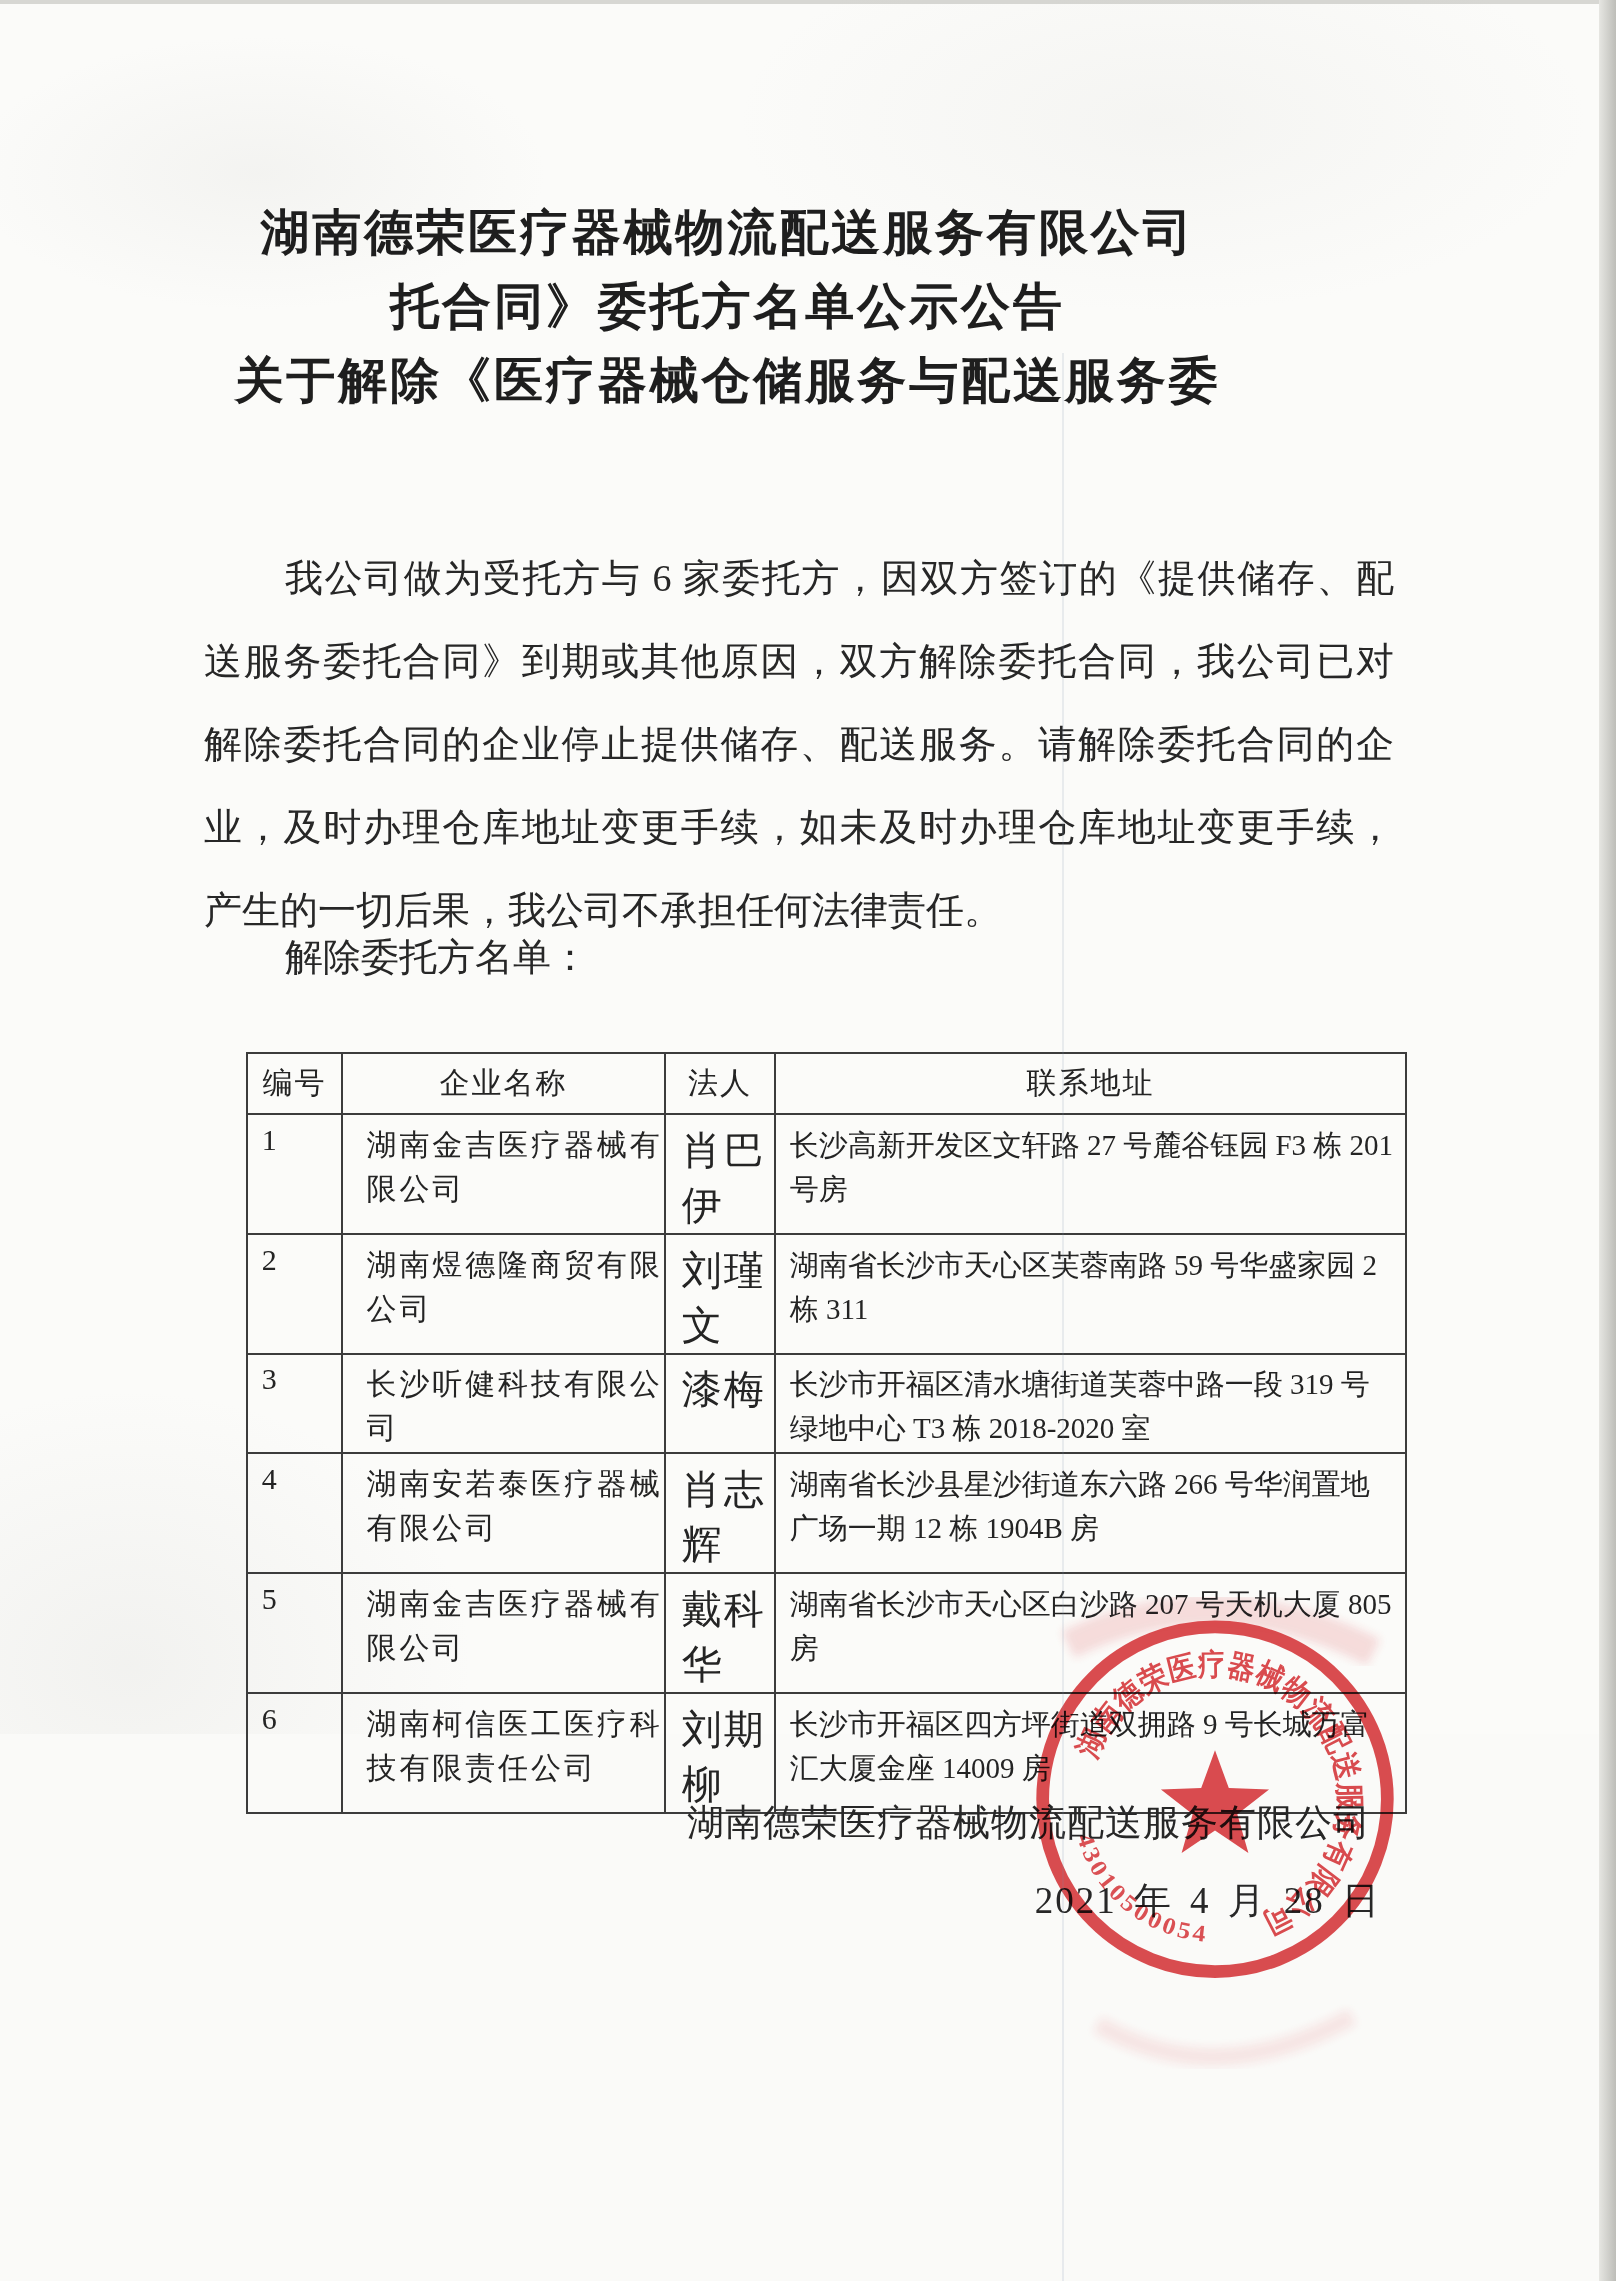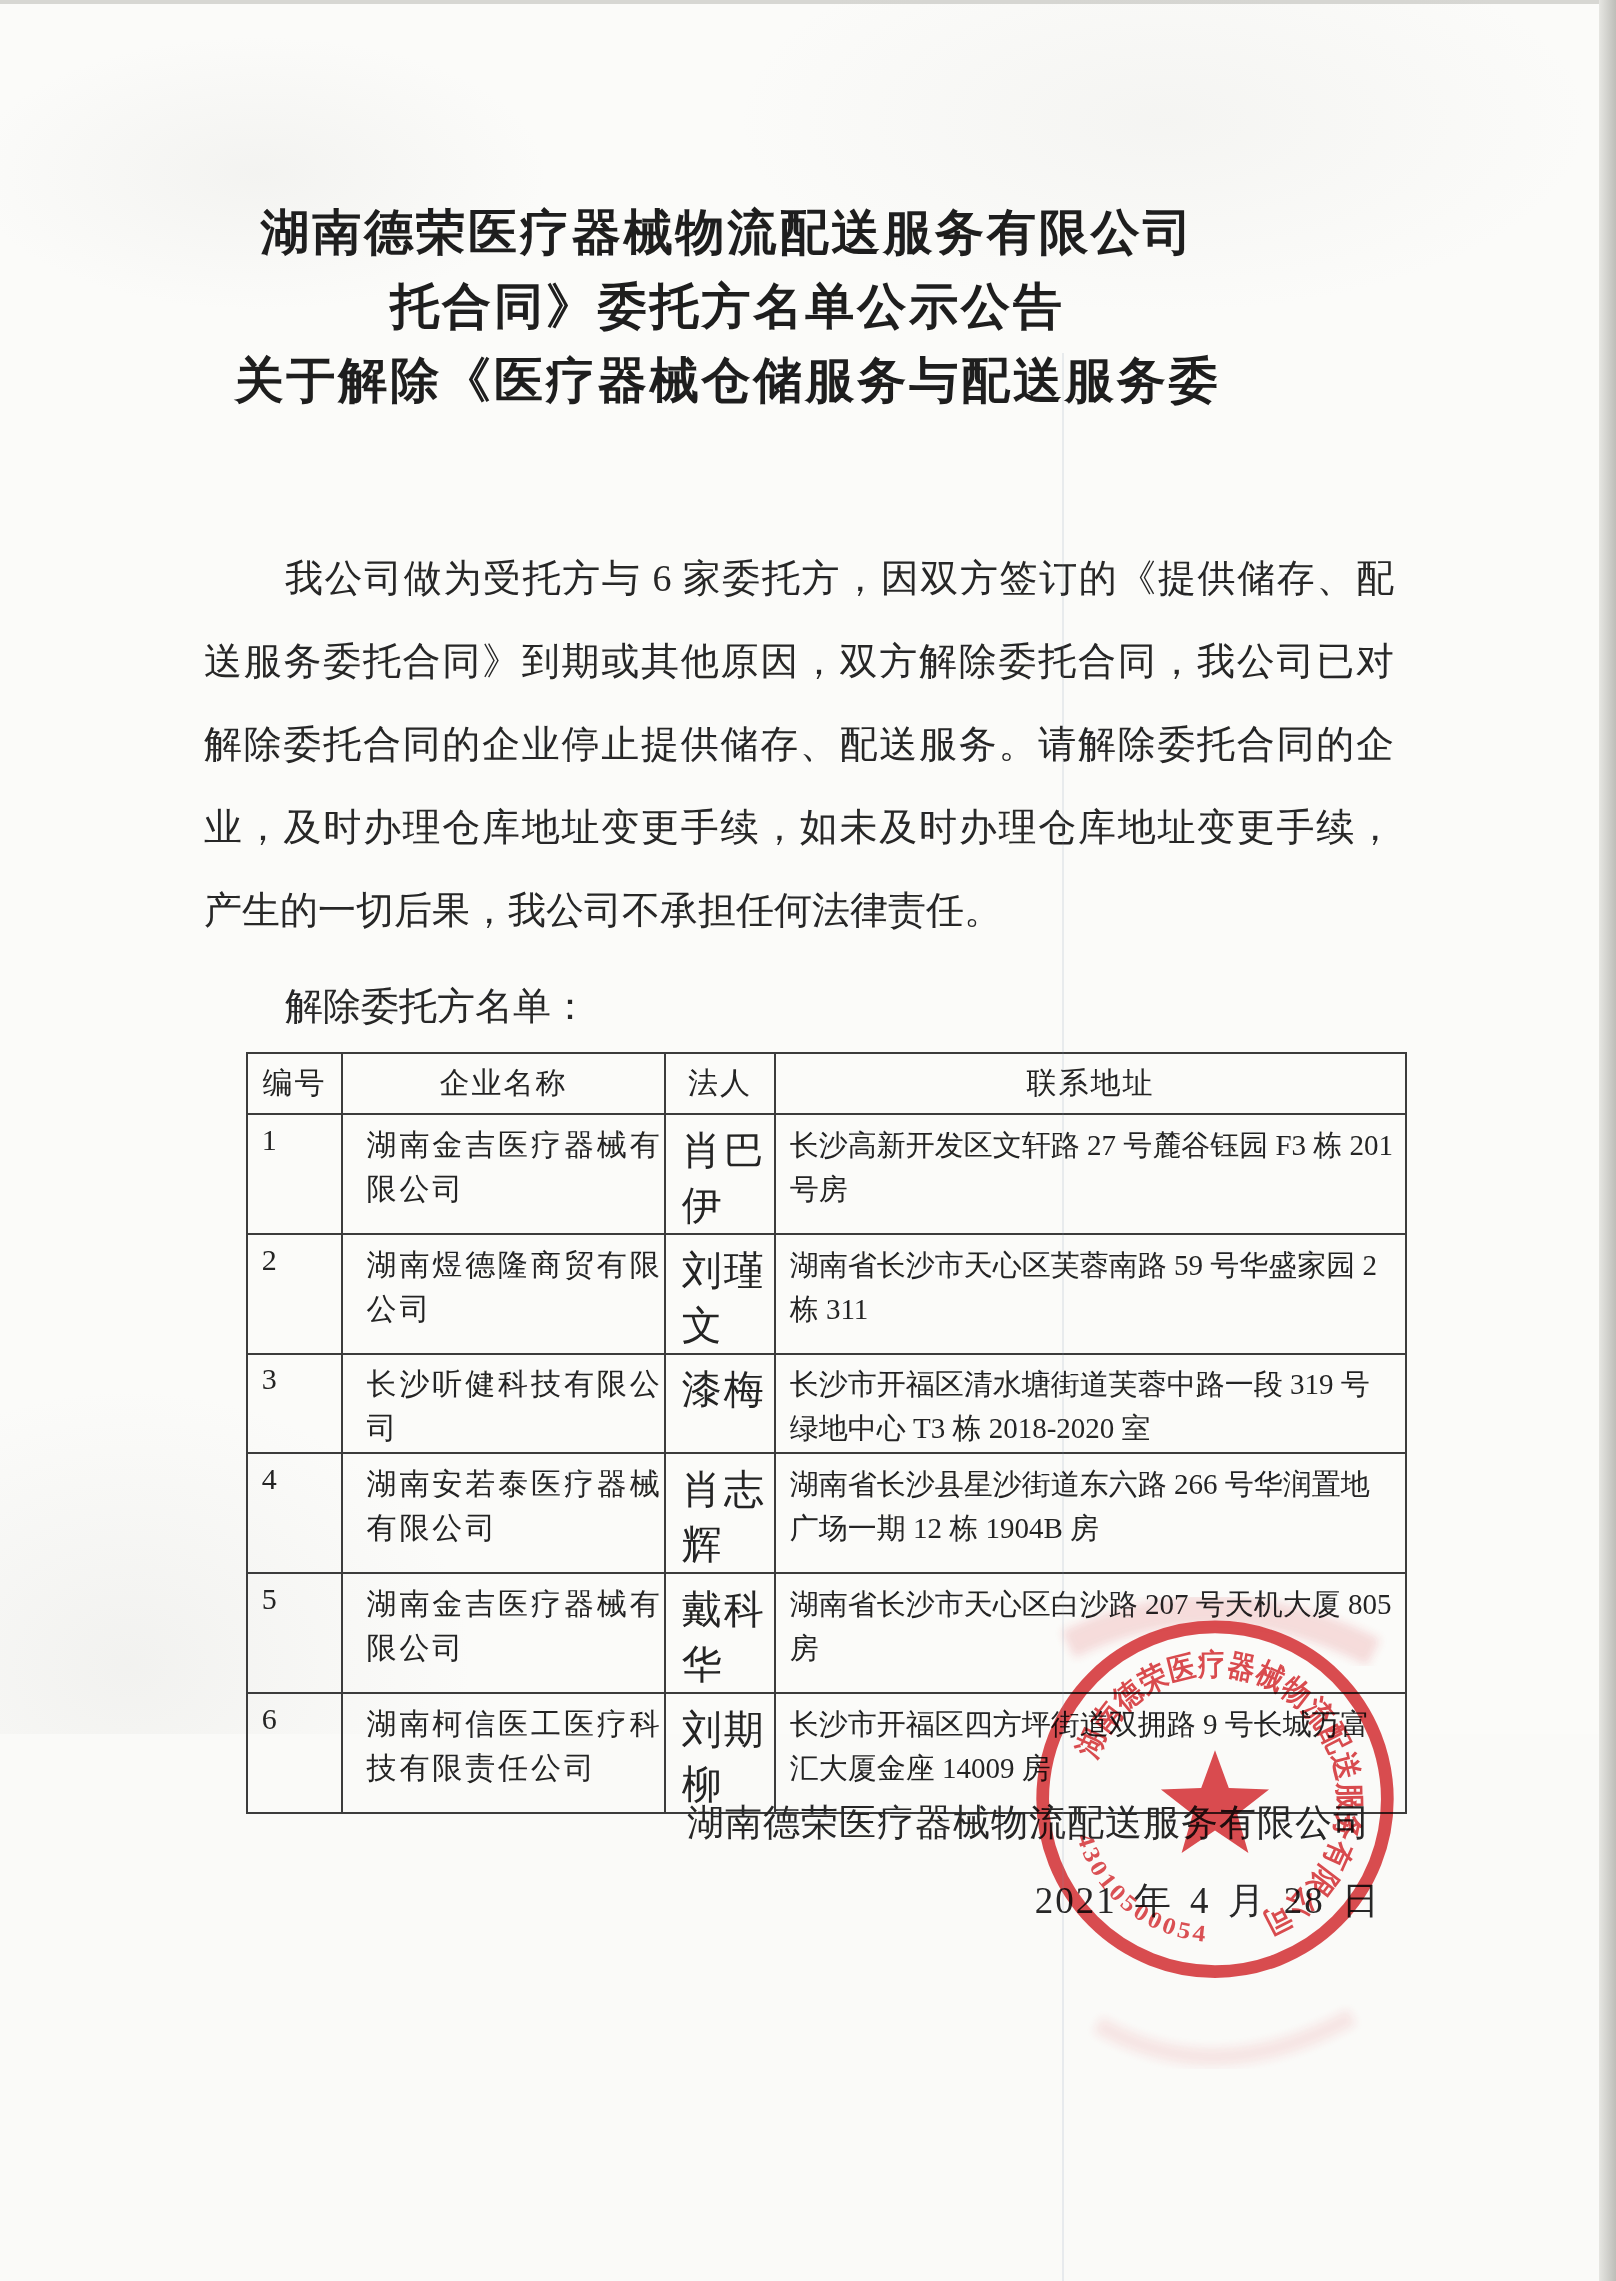--- a/index.html
+++ b/index.html
@@ -37,21 +37,21 @@
     letter-spacing:2.9px;color:#1e1e1e;
   }
   .body-block{
     position:absolute;left:204px;top:537px;width:1190px;
     font-size:38px;line-height:83px;color:#272727;
   }
   .body-line{text-align:justify;text-align-last:justify;}
   .body-line.first{text-indent:81px;}
   .body-line.last{text-align-last:left;}
   .list-label{
-    position:absolute;left:204px;top:977px;width:1190px;
+    position:absolute;left:204px;top:928px;width:1190px;
     font-size:38px;line-height:59px;text-indent:81px;color:#272727;
   }
   table.notice-table{
     position:absolute;left:246px;top:1052px;
     border-collapse:collapse;table-layout:fixed;
     font-size:29px;color:#242424;
   }
   table.notice-table td,table.notice-table th{
     border:2px solid #3c3c3c;
     vertical-align:top;

